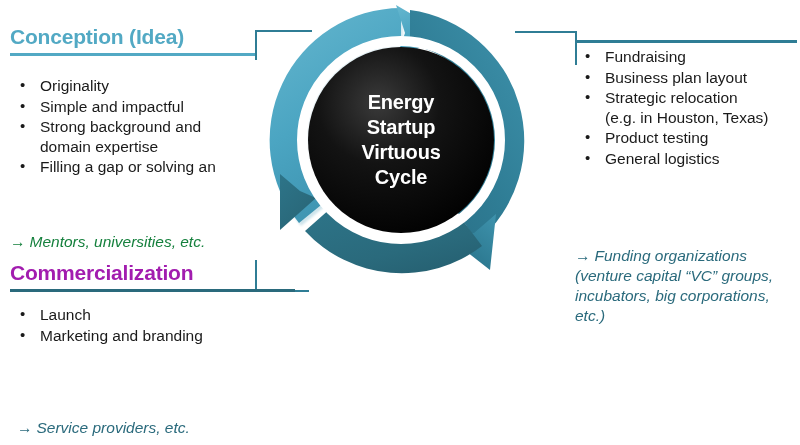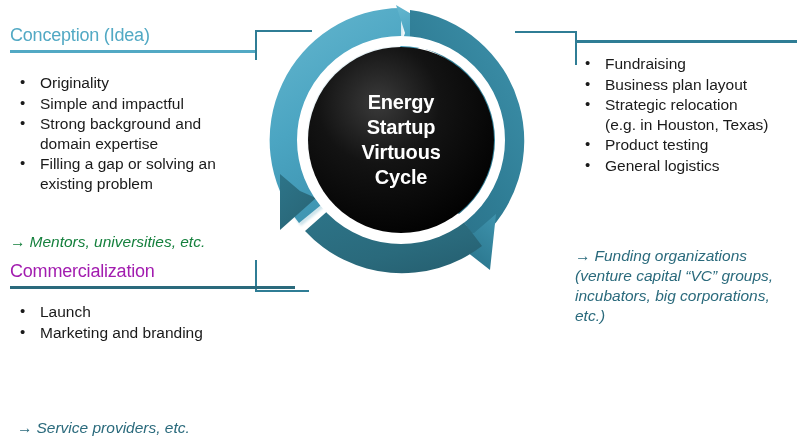--- a/index.html
+++ b/index.html
@@ -14,22 +14,22 @@
     background: #ffffff;
     overflow: hidden;
     font-family: "Liberation Sans", sans-serif;
     -webkit-font-smoothing: antialiased;
   }
 
   
   .panel { position: absolute; }
 
   .panel-title {
-    font-weight: normal;
-    font-size: 18px;
+    font-weight: bold;
+    font-size: 21px;
     line-height: 1;
     letter-spacing: -0.2px;
     white-space: nowrap;
   }
   .title-conception { color: #52a9c4; }
   .title-development { color: #2f7d95; }
   .title-commercialization { color: #a21caf; }
 
   .title-rule {
     height: 3px;
@@ -219,21 +219,20 @@
       </li>
       <li>
         <span>Simple and impactful</span>
       </li>
       <li>
         <span>Strong background and</span>
         <span class="cont">domain expertise</span>
       </li>
       <li>
         <span>Filling a gap or solving an</span>
-        <span class="cont">existing problem</span>
       </li>
     </ul>
   </div>
 
   <div class="note note-light" id="note-conception">
     <span class="arrow">→</span><span>Mentors, universities, etc.</span>
   </div>
 
   <div class="panel" id="panel-commercialization">
     <div class="panel-title title-commercialization">Commercialization</div>
@@ -247,21 +246,21 @@
       </li>
     </ul>
   </div>
 
   <div class="note note-dark" id="note-commercialization">
     <span class="arrow">→</span><span>Service providers, etc.</span>
   </div>
 
   <div class="panel" id="panel-development">
     <div class="title-rule rule-mid"></div>
-    <ul class="bullets" style="margin-top:11px;">
+    <ul class="bullets" style="margin-top:4px;">
       <li>
         <span>Fundraising</span>
       </li>
       <li>
         <span>Business plan layout</span>
       </li>
       <li>
         <span>Strategic relocation</span>
         <span class="cont">(e.g. in Houston, Texas)</span>
       </li>

